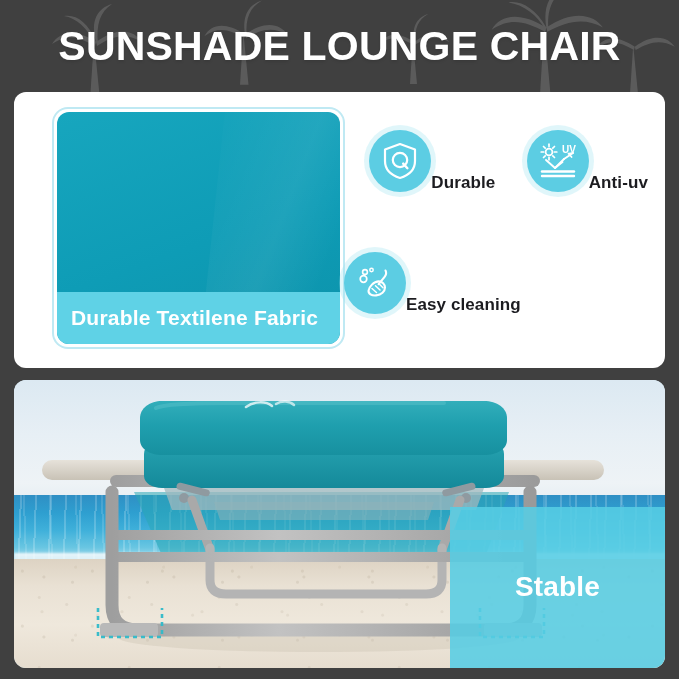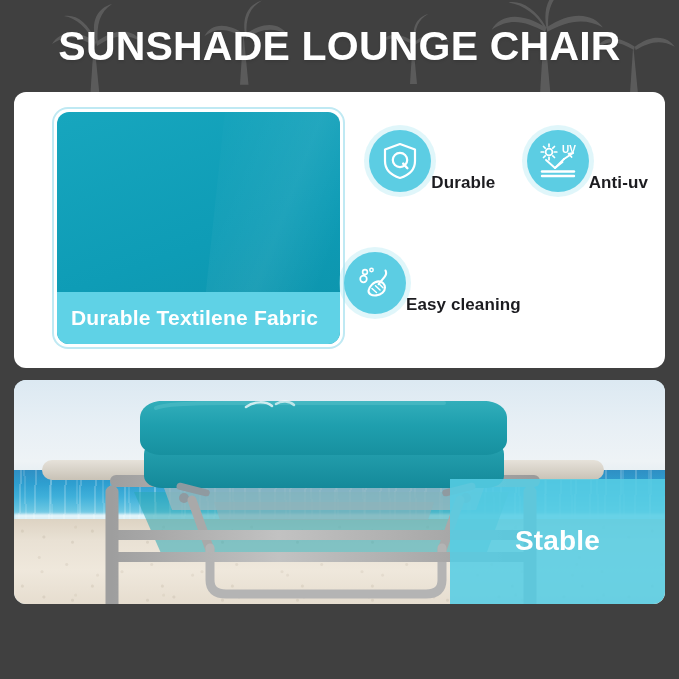--- a/index.html
+++ b/index.html
@@ -150,21 +150,21 @@
     letter-spacing: 0.1px;
     margin-top: 32px;
   }
 
   
   .photo-panel {
     position: absolute;
     left: 14px;
     top: 380px;
     width: 651px;
-    height: 224px;
+    height: 288px;
     border-radius: 12px;
     overflow: hidden;
     background: #cfe7f2;
   }
   .scene { position: absolute; inset: 0; }
 
   
   .sky {
     position: absolute;
     left: 0; top: 0; right: 0;

